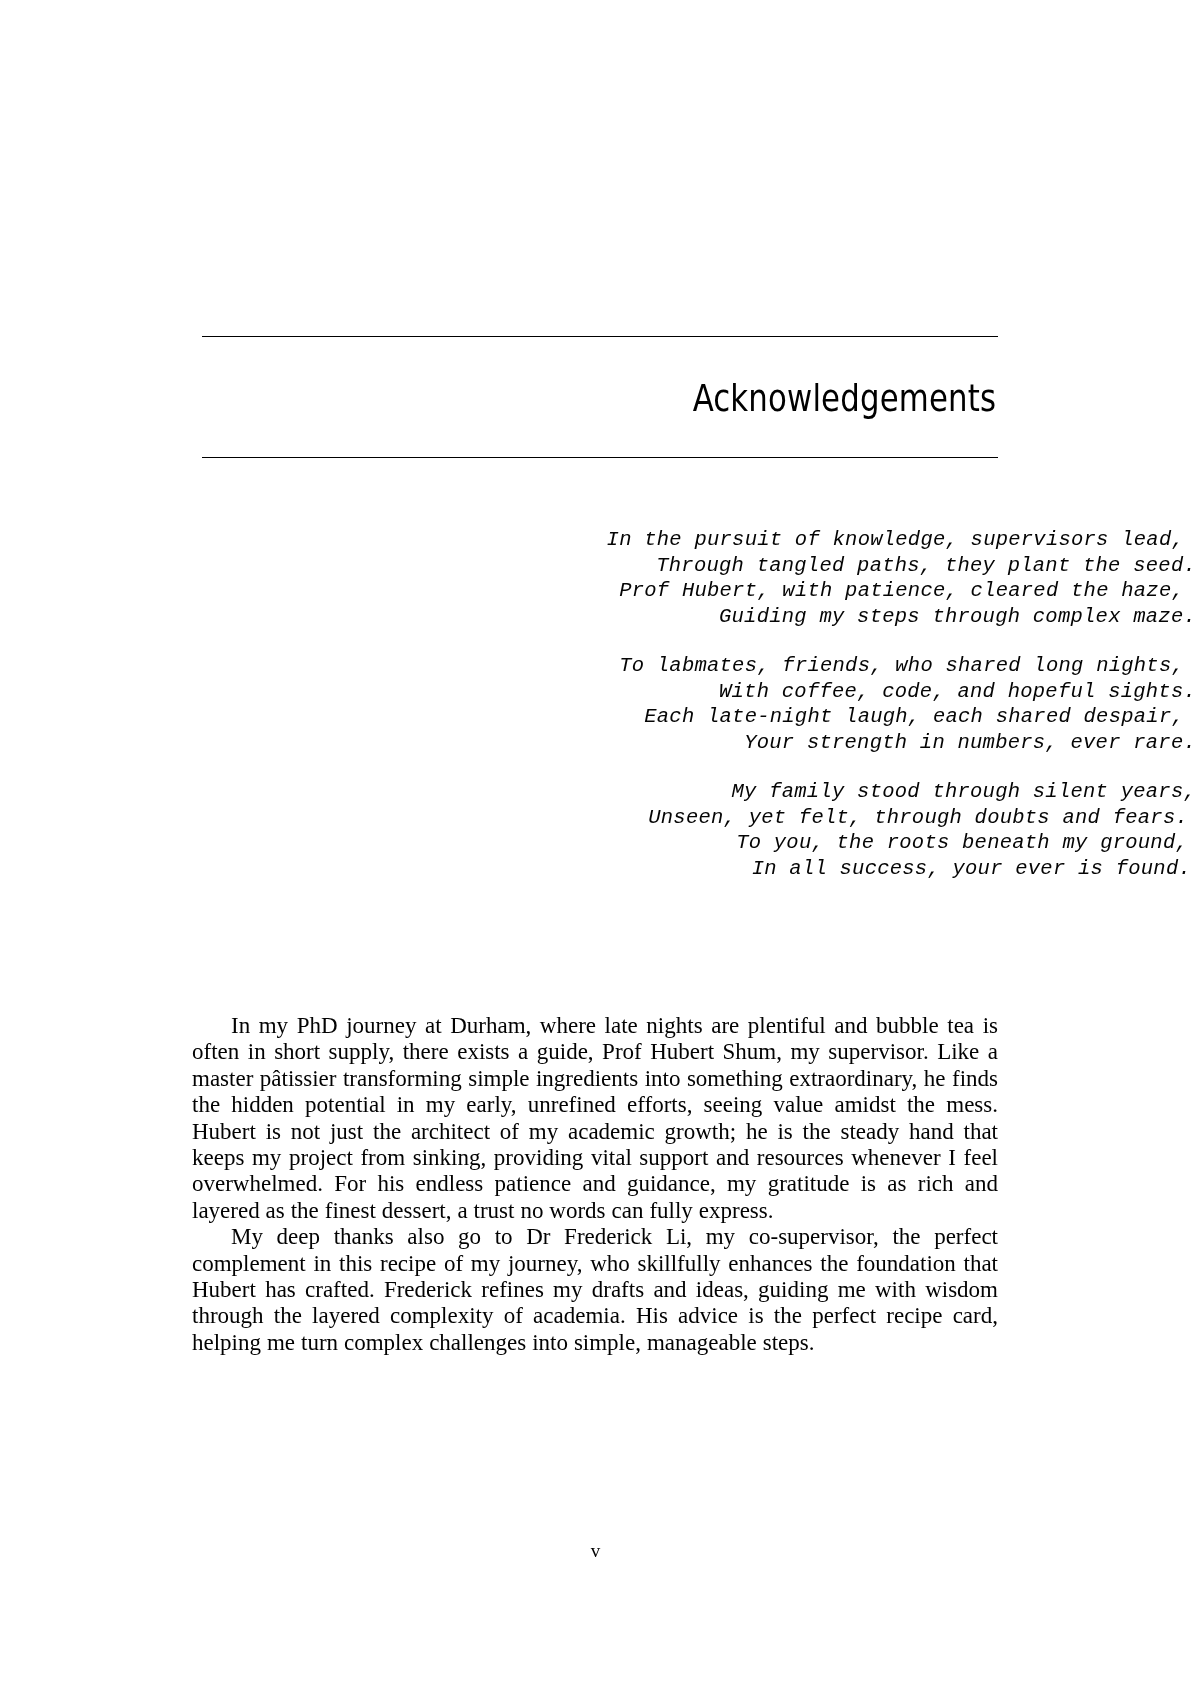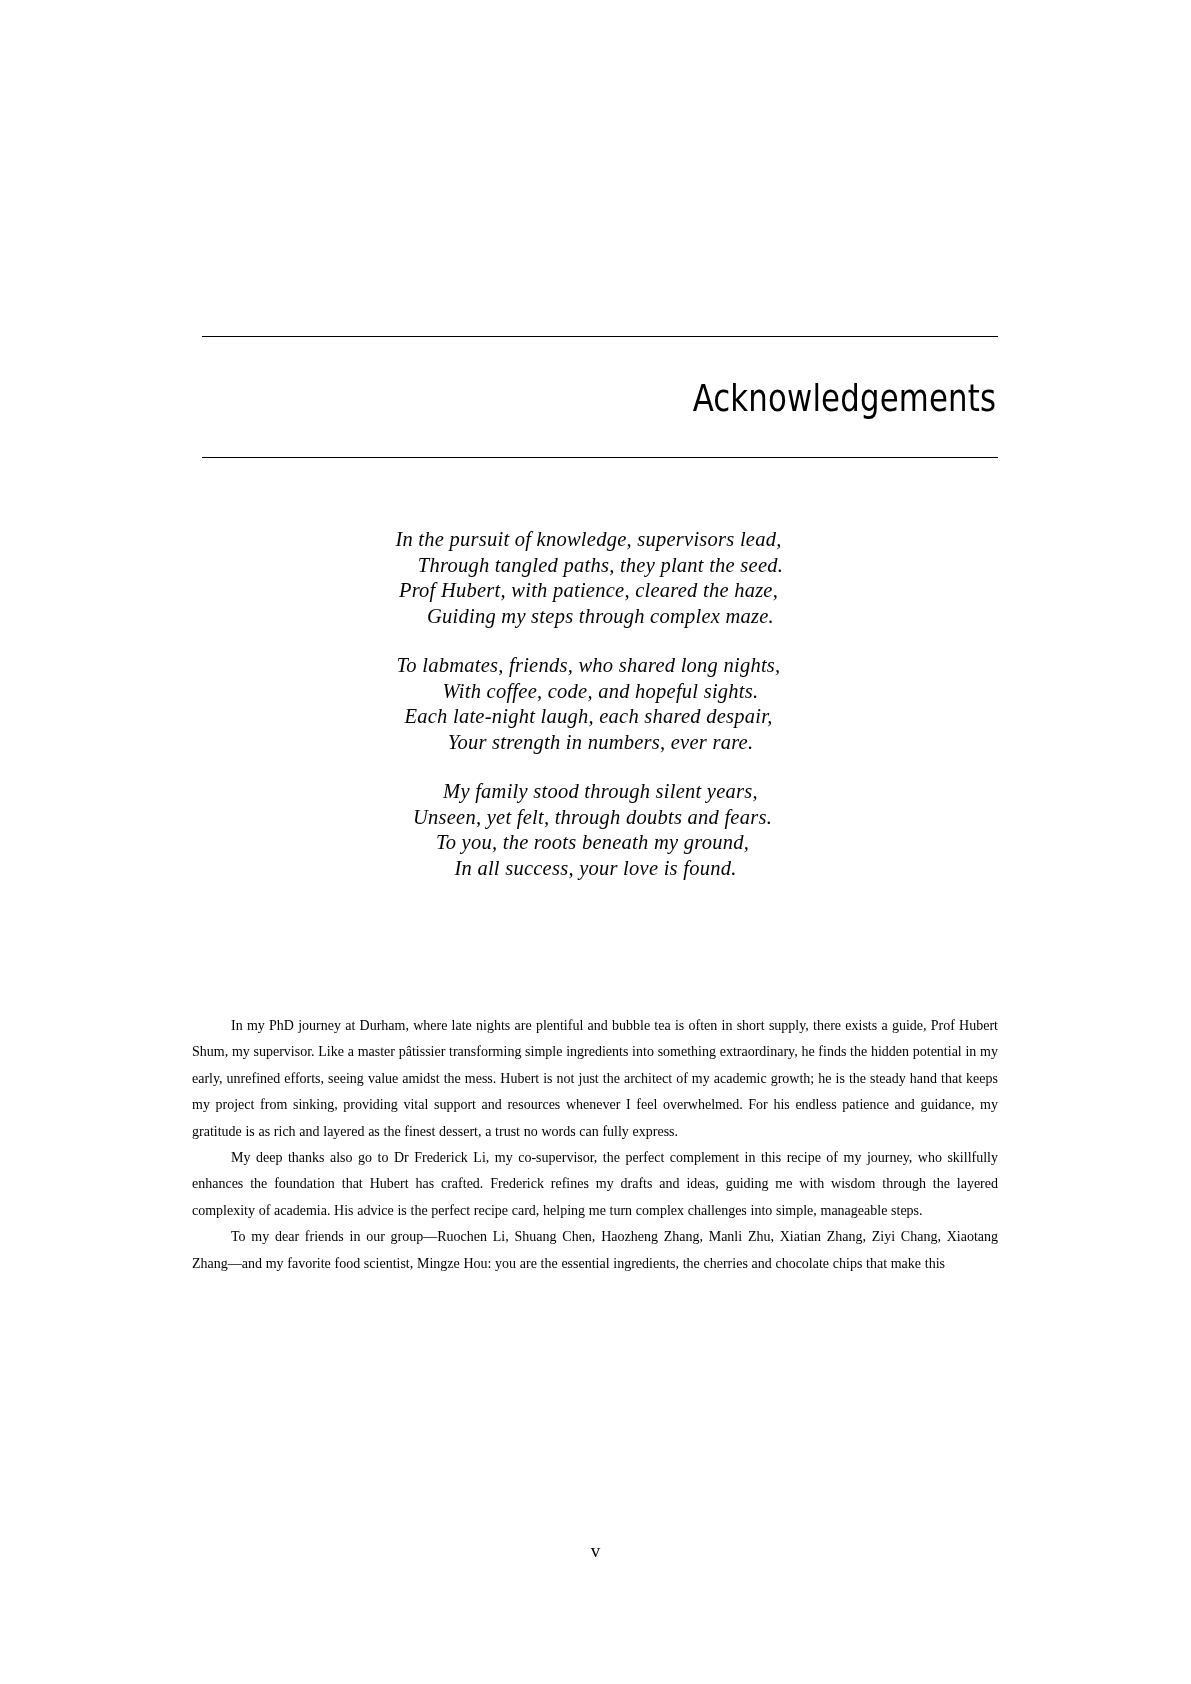--- a/index.html
+++ b/index.html
@@ -51,22 +51,22 @@
     transform-origin: right center;
     white-space: nowrap;
   }
 
   
   .poem {
     position: absolute;
     left: 0;
     top: 527px;
     width: 1191px;
-    text-align: center;
-    font-family: Liberation Serif, serif;
+    text-align: right;
+    font-family: Liberation Mono, monospace;
     font-style: italic;
     font-size: 20.5px;
     line-height: 25.5px;
     letter-spacing: 0.25px;
     color: #050505;
   }
   .stanza {
     margin: 0 0 24px 0;
   }
   .stanza:last-child { margin-bottom: 0; }
@@ -80,21 +80,21 @@
   .verse.i3 { transform: translateX(-3px); }
   .verse.i4 { transform: translateX(0px); }
 
   
   .body-text {
     position: absolute;
     left: 192px;
     top: 1013px;
     width: 806px;
     font-family: "Liberation Serif", "DejaVu Serif", serif;
-    font-size: 14px;
+    font-size: 23px;
     line-height: 26.4px;
     text-align: justify;
     text-justify: inter-word;
     -webkit-hyphens: none;
     hyphens: none;
     color: #020202;
   }
   .body-text p {
     margin: 0;
     text-indent: 39px;
@@ -134,25 +134,24 @@
     <div class="stanza">
       <span class="verse i1">To labmates, friends, who shared long nights,</span>
       <span class="verse i2">With coffee, code, and hopeful sights.</span>
       <span class="verse i1">Each late-night laugh, each shared despair,</span>
       <span class="verse i2">Your strength in numbers, ever rare.</span>
     </div>
     <div class="stanza">
       <span class="verse i2">My family stood through silent years,</span>
       <span class="verse i3">Unseen, yet felt, through doubts and fears.</span>
       <span class="verse i3">To you, the roots beneath my ground,</span>
-      <span class="verse i4">In all success, your love is found.</span>
+      <span class="verse i4">In all success, your ever is found.</span>
     </div>
   </div>
 
   <div class="body-text">
     <p>In my PhD journey at Durham, where late nights are plentiful and bubble tea is often in short supply, there exists a guide, Prof Hubert Shum, my supervisor. Like a master pâtissier transforming simple ingredients into something extraordinary, he finds the hidden potential in my early, unrefined efforts, seeing value amidst the mess. Hubert is not just the architect of my academic growth; he is the steady hand that keeps my project from sinking, providing vital support and resources whenever I feel overwhelmed. For his endless patience and guidance, my gratitude is as rich and layered as the finest dessert, a trust no words can fully express.</p>
     <p>My deep thanks also go to Dr Frederick Li, my co-supervisor, the perfect complement in this recipe of my journey, who skillfully enhances the foundation that Hubert has crafted. Frederick refines my drafts and ideas, guiding me with wisdom through the layered complexity of academia. His advice is the perfect recipe card, helping me turn complex challenges into simple, manageable steps.</p>
-    <p>To my dear friends in our group—Ruochen Li, Shuang Chen, Haozheng Zhang, Manli Zhu, Xiatian Zhang, Ziyi Chang, Xiaotang Zhang—and my favorite food scientist, Mingze Hou: you are the essential ingredients, the cherries and chocolate chips that make this</p>
   </div>
 
   <div class="folio">v</div>
 
 </div>
 
 </body></html>

